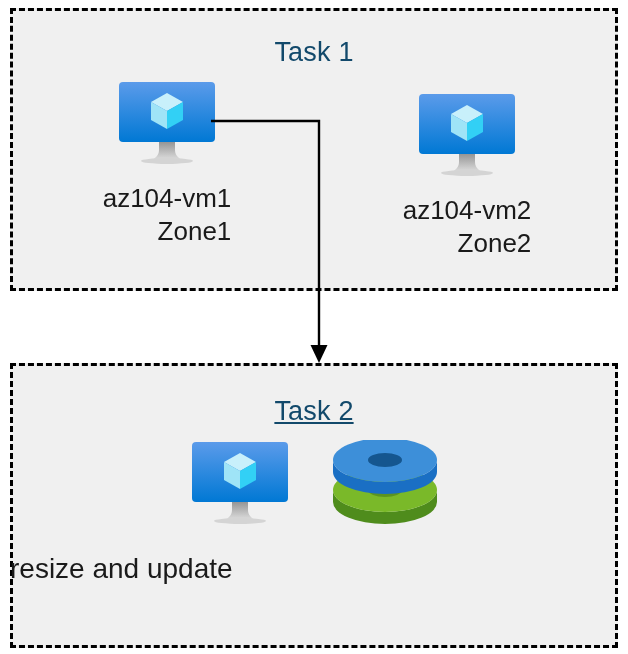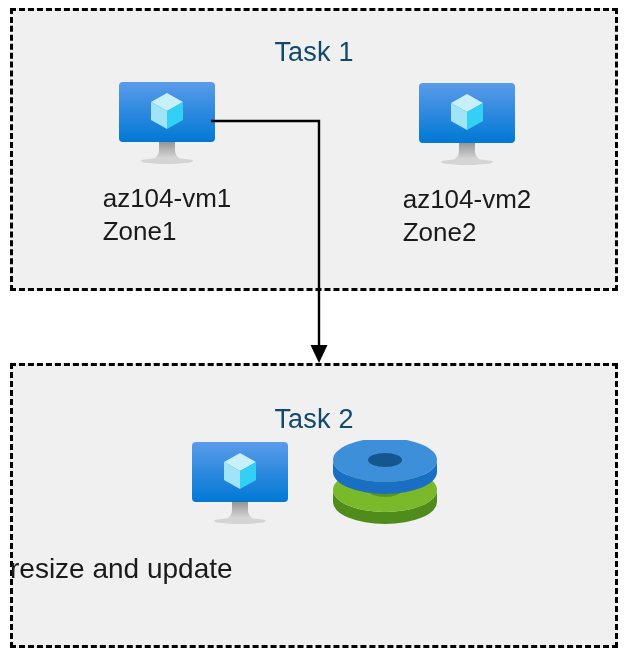--- a/index.html
+++ b/index.html
@@ -35,32 +35,32 @@
     width: 100%;
     text-align: center;
     color: #12496b;
     font-size: 27px;
     font-weight: 400;
     letter-spacing: 0.2px;
     line-height: 1;
     user-select: none;
   }
   #task1-title { top: 28px; }
-  #task2-title { top: 40px; }
+  #task2-title { top: 32px; text-decoration: underline; }
 
   
   .node {
     position: absolute;
     display: flex;
     flex-direction: column;
     align-items: center;
   }
   .node-caption {
     margin-top: 14px;
-    text-align: left;
+    text-align: right;
     color: #1a1a1a;
     font-size: 26px;
     line-height: 1.28;
     white-space: pre-line;
     user-select: none;
   }
 
   
   .vm-icon { position: relative; display: block; }
 
@@ -118,21 +118,21 @@
           <path d="M0 -18 L16 -9 L0 0 L-16 -9 Z" fill="#c8f0fb"></path>
           <path d="M-16 -9 L0 0 L0 18 L-16 9 Z" fill="#9fe4f7"></path>
           <path d="M16 -9 L0 0 L0 18 L16 9 Z" fill="#32d0f5"></path>
         </g>
       </svg>
     </span>
     <div class="node-caption">az104-vm1
 Zone1</div>
   </div>
 
-  <div class="node" id="node-vm2" style="left:382px; top:81px; width:170px;">
+  <div class="node" id="node-vm2" style="left:382px; top:92px; width:170px;">
     <span class="vm-icon">
       <svg width="104" height="84" viewBox="0 0 104 84" xmlns="http://www.w3.org/2000/svg">
         <defs>
           <linearGradient id="g-screen-2" x1="0" y1="0" x2="0" y2="1">
             <stop offset="0" stop-color="#5b9bea"></stop>
             <stop offset="1" stop-color="#0078d4"></stop>
           </linearGradient>
           <linearGradient id="g-stand-2" x1="0" y1="0" x2="0" y2="1">
             <stop offset="0" stop-color="#8d8d8d"></stop>
             <stop offset="1" stop-color="#e6e6e6"></stop>

